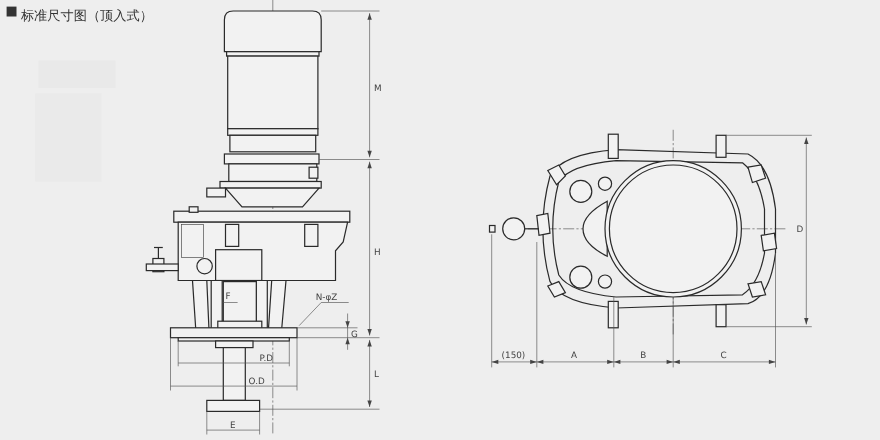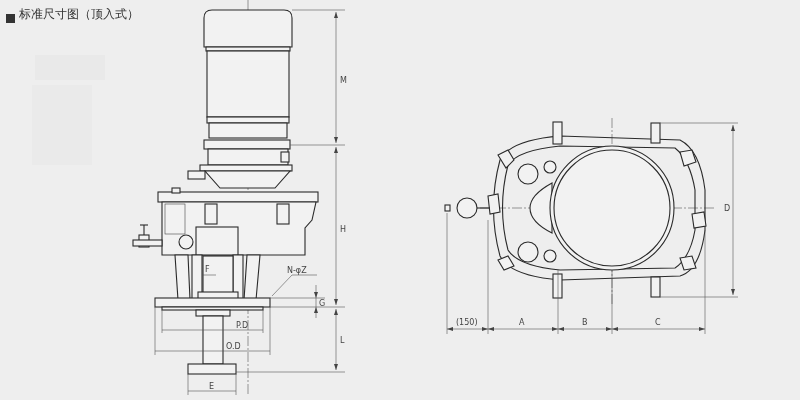--- a/index.html
+++ b/index.html
@@ -1,17 +1,17 @@
 <!DOCTYPE html>
 <html><head>
 <meta charset="utf-8">
 <style>
   html, body { margin:0; padding:0; }
   body { width:800px; height:400px; background:#eeeeee; overflow:hidden; position:relative; font-family:"DejaVu Sans", sans-serif; }
-  .title { position:absolute; left:6px; top:6px; font-size:12px; color:#333; display:flex; align-items:flex-end; gap:4px; }
+  .title { position:absolute; left:6px; top:6px; font-size:12px; color:#333; display:flex; align-items:flex-start; gap:4px; }
   .title .sq { width:9px; height:9px; background:#333; display:inline-block; }
   svg { position:absolute; left:0; top:0; }
   .ln { stroke:#2a2a2a; stroke-width:1.1; fill:none; }
   .lnf { stroke:#2a2a2a; stroke-width:1.1; fill:#f2f2f2; }
   .thin { stroke:#444; stroke-width:0.6; fill:none; }
   .cl { stroke:#555; stroke-width:0.6; fill:none; stroke-dasharray:10 2 2 2; }
   .dim { stroke:#555; stroke-width:0.6; fill:none; }
   .lbl { font-family:"DejaVu Sans", sans-serif; font-size:8px; fill:#444; }
   .ghost { fill:#e6e6e6; }
 </style>

